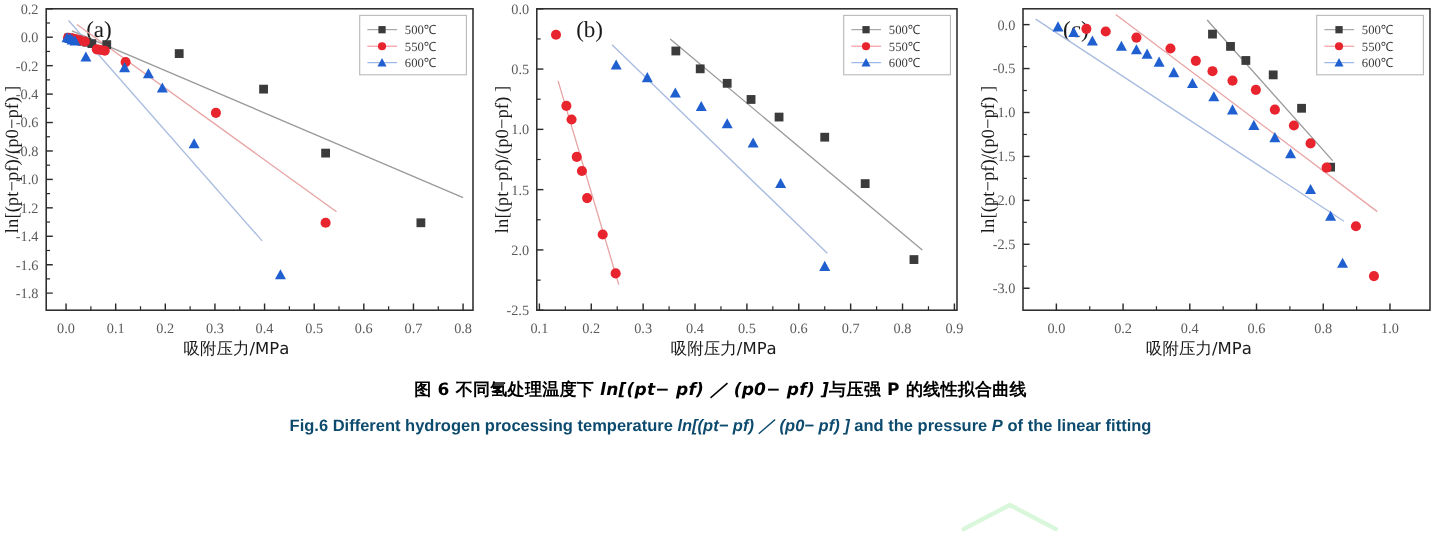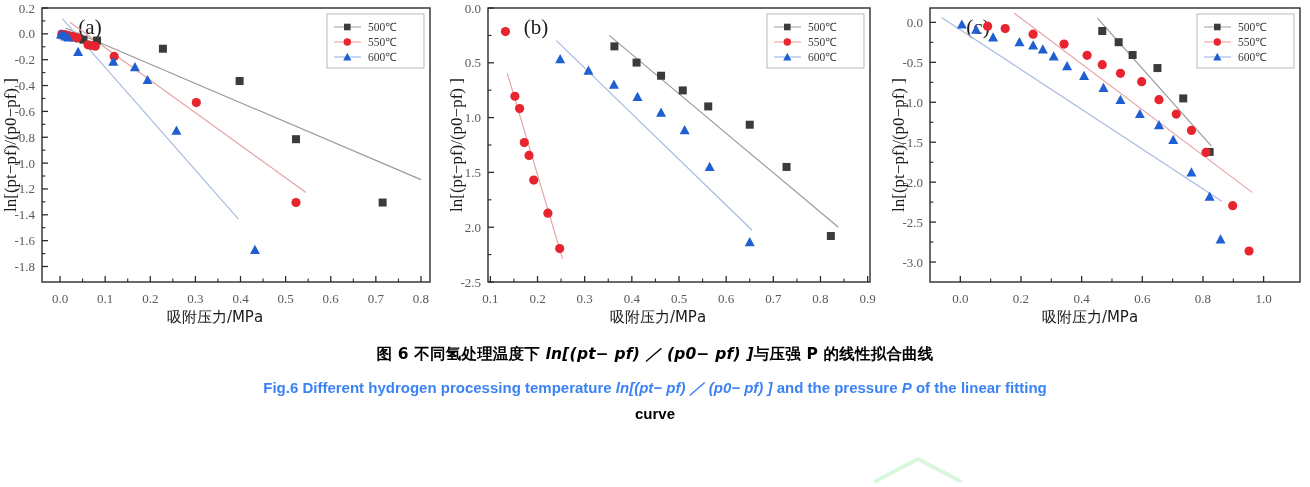--- a/index.html
+++ b/index.html
@@ -24,21 +24,21 @@
     font-weight:bold;font-size:15.5px;color:#000;
     line-height:26px;letter-spacing:.2px;
   }
   .cap-en{
     font-family:"Liberation Sans", sans-serif;
     font-weight:bold;font-size:15px;color:#000;
     line-height:26px;
   }
   .cap-en-2{
     font-family:"Liberation Sans", sans-serif;
-    font-weight:bold;font-size:15px;color:#3b82f6;
+    font-weight:bold;font-size:15px;color:#0c4a6e;
     line-height:26px;margin-top:8px;
   }
   .ital{font-style:italic;}
   .watermark{
     position:absolute;left:868px;top:455px;width:100px;height:30px;
     pointer-events:none;
   }
   text{font-kerning:none;}
 </style>
 </head>
@@ -366,20 +366,19 @@
             <polygon points="335.3,52.8 331.2,60.4 339.4,60.4" fill="#1f5fd0"></polygon>
             <text x="356" y="61.3" font-family="&quot;Liberation Serif&quot;, serif" font-size="11.5" fill="#3a3a3a">600℃</text>
           </g>
         </svg>
     </div>
   </div>
 
   <div class="cap-block">
     <div class="cap-cn"><span>图 6 不同氢处理温度下 </span><span class="ital">ln[(pt− pf) ／ (p0− pf) ]</span><span>与压强 P 的线性拟合曲线</span></div>
     <div class="cap-en-2"><span>Fig.6 Different hydrogen processing temperature </span><span class="ital">ln[(pt− pf) ／ (p0− pf) ]</span><span> and the pressure </span><span class="ital">P</span><span> of the linear fitting</span></div>
-    <div class="cap-en">curve</div>
   </div>
 
   <svg class="watermark" viewBox="0 0 100 30">
     <path d="M8 26 L50 4 L92 26" fill="none" stroke="#d9f7da" stroke-width="4" stroke-linecap="round" stroke-linejoin="round"></path>
   </svg>
 
 </div>
 
 </body></html>

